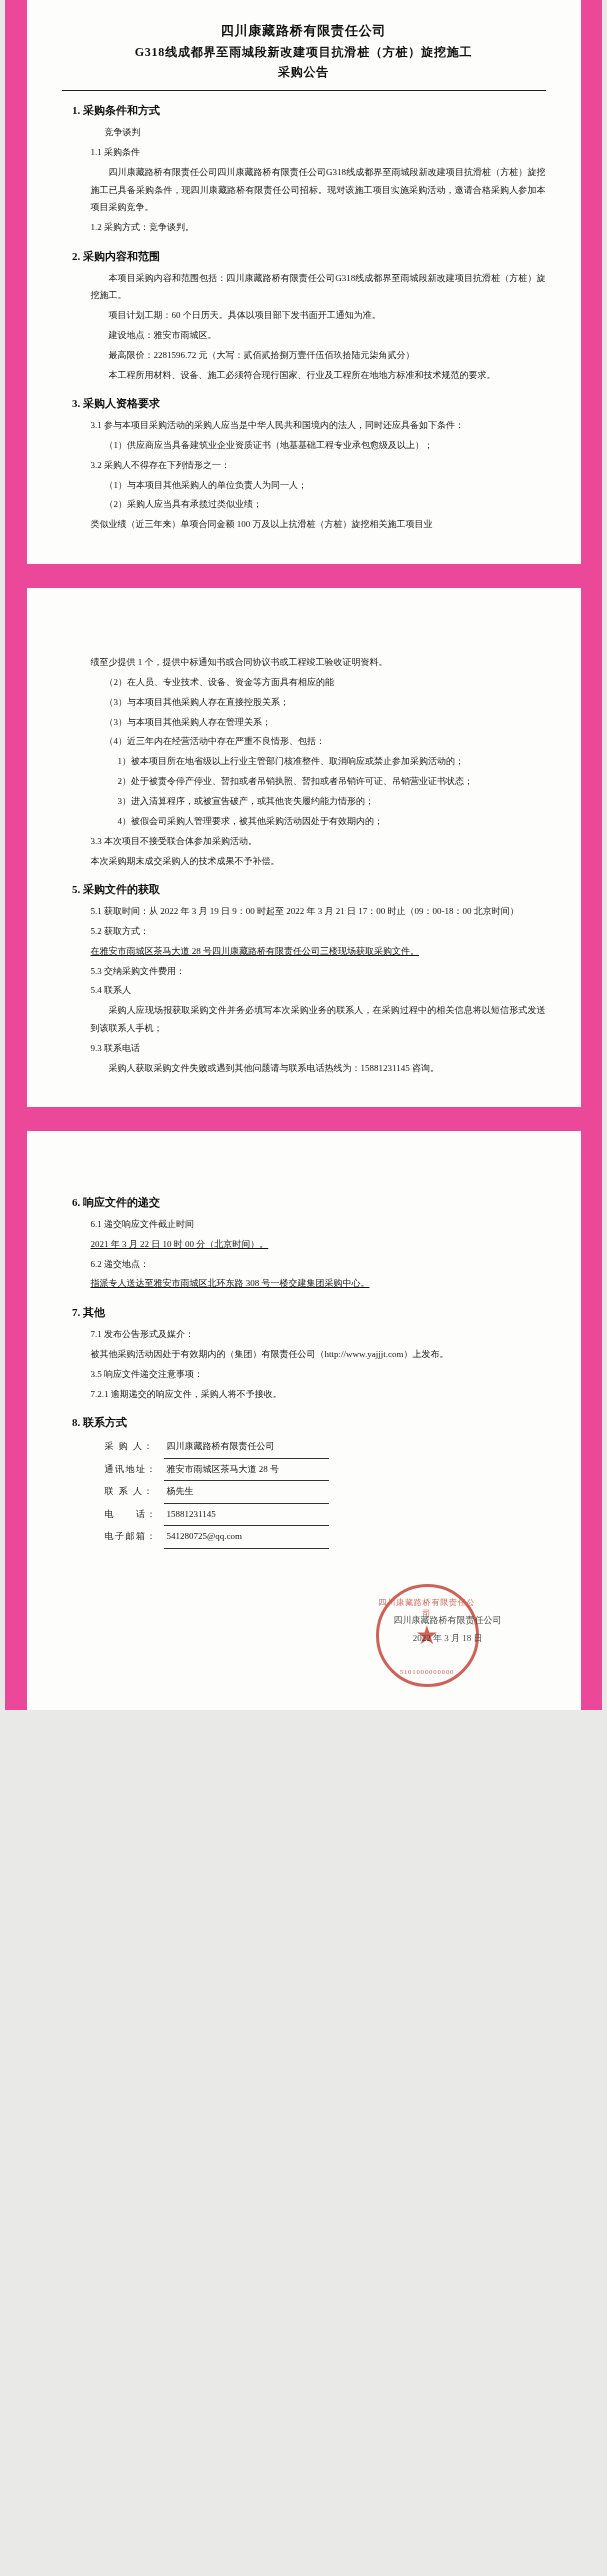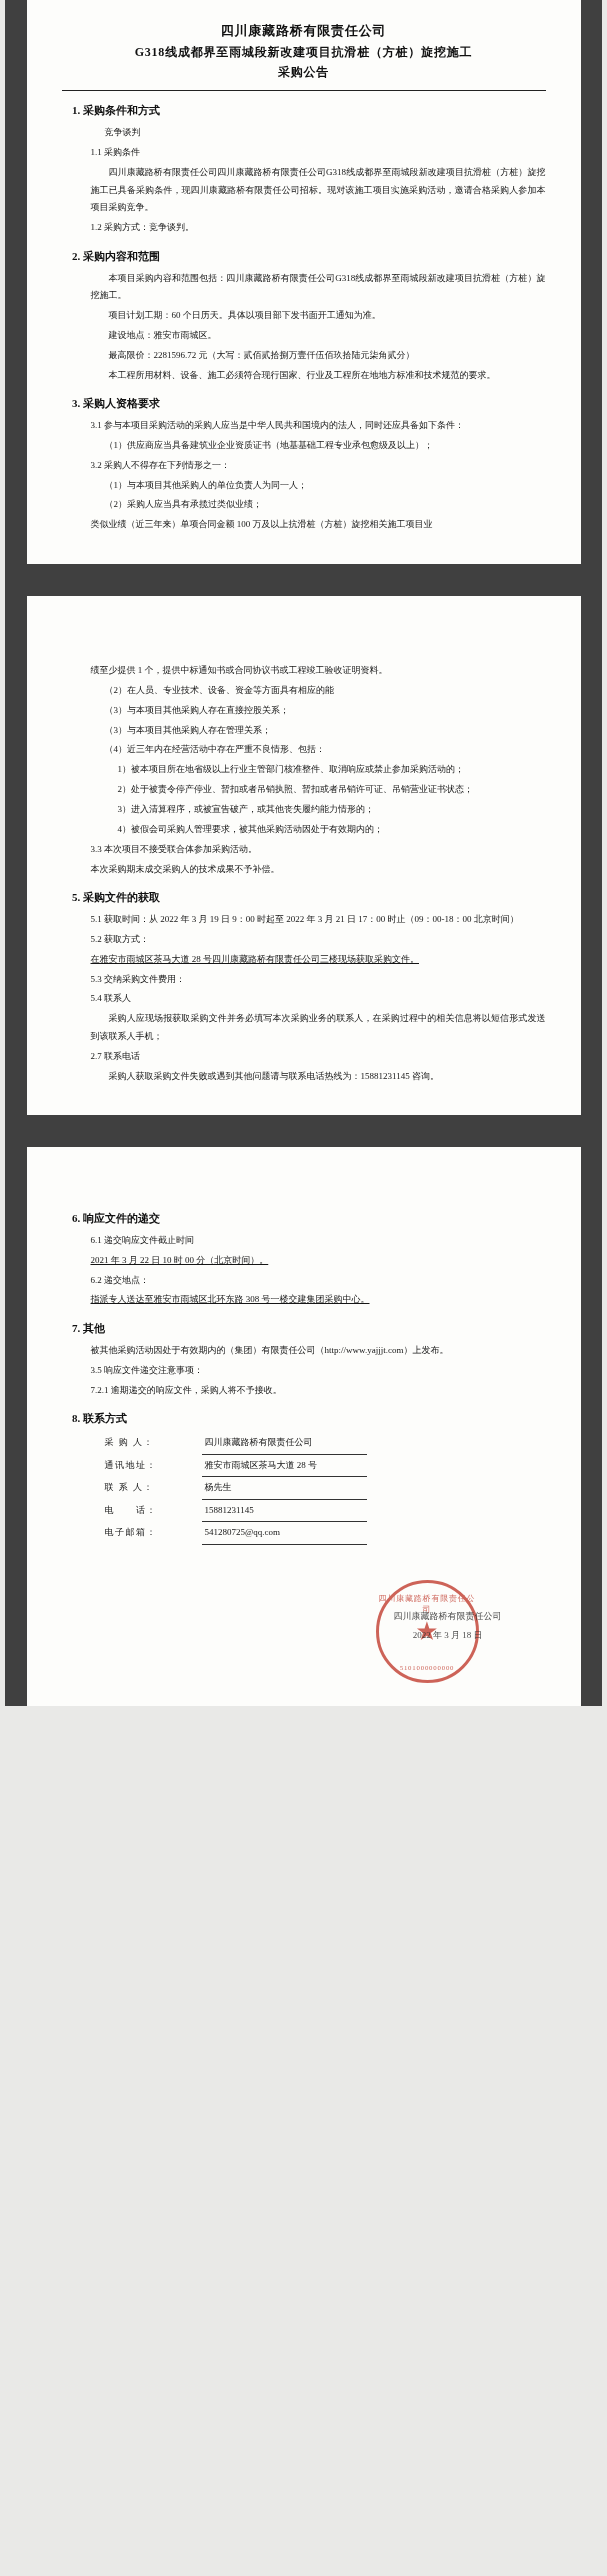--- a/index.html
+++ b/index.html
@@ -6,33 +6,33 @@
     margin: 0;
     padding: 0;
     background: #e9e9e7;
   }
   body {
     font-family: "Liberation Sans", sans-serif;
   }
   .page {
     width: 597px;
     margin: 0 auto;
-    background: #404040;
+    background: #ec4899;
     position: relative;
   }
   .sheet {
     background: #fdfdfb;
     margin: 0 auto;
     width: 554px;
     padding: 20px 35px 20px 35px;
     box-sizing: border-box;
     position: relative;
   }
   .sheet + .sheet {
-    margin-top: 32px;
+    margin-top: 24px;
   }
   .doc-title {
     text-align: center;
     font-family: "Liberation Serif", serif;
     font-weight: bold;
     font-size: 13px;
     letter-spacing: 0.8px;
     color: #111;
     line-height: 1.7;
   }
@@ -74,21 +74,20 @@
   .contact-block {
     margin: 4.6px 0 0 43px;
     font-family: "Liberation Serif", serif;
     font-size: 9px;
     line-height: 2.3;
     color: #151515;
   }
   .contact-row {
     display: flex;
     align-items: baseline;
-    gap: 38px;
   }
   .contact-label {
     width: 59px;
     flex: none;
     letter-spacing: 1.5px;
   }
   .contact-val {
     border-bottom: 0.8px solid #333;
     min-width: 159px;
     padding: 0 3px 0.8px 3px;
@@ -212,21 +211,21 @@
     <div class="h2">
       <span>5.</span>
       <span>采购文件的获取</span>
     </div>
     <div class="p">5.1 获取时间：从 2022 年 3 月 19 日 9：00 时起至 2022 年 3 月 21 日 17：00 时止（09：00-18：00 北京时间）</div>
     <div class="p">5.2 获取方式：</div>
     <div class="p u">在雅安市雨城区茶马大道 28 号四川康藏路桥有限责任公司三楼现场获取采购文件。</div>
     <div class="p">5.3 交纳采购文件费用：</div>
     <div class="p">5.4 联系人</div>
     <div class="p ind">采购人应现场报获取采购文件并务必填写本次采购业务的联系人，在采购过程中的相关信息将以短信形式发送到该联系人手机；</div>
-    <div class="p">2.7 联系电话</div>
+    <div class="p">9.3 联系电话</div>
     <div class="p ind">采购人获取采购文件失败或遇到其他问题请与联系电话热线为：15881231145 咨询。</div>
 
     <div class="sect-spacer"></div>
   </div>
 
   <div class="sheet">
     <div class="top-pad-2"></div>
 
     <div class="h2">
       <span>6.</span>
@@ -234,20 +233,21 @@
     </div>
     <div class="p">6.1 递交响应文件截止时间</div>
     <div class="p u">2021 年 3 月 22 日 10 时 00 分（北京时间）。</div>
     <div class="p">6.2 递交地点：</div>
     <div class="p u">指派专人送达至雅安市雨城区北环东路 308 号一楼交建集团采购中心。</div>
 
     <div class="h2">
       <span>7.</span>
       <span>其他</span>
     </div>
+    <div class="p">7.1 发布公告形式及媒介：</div>
     <div class="p">被其他采购活动因处于有效期内的（集团）有限责任公司（http://www.yajjjt.com）上发布。</div>
     <div class="p">3.5 响应文件递交注意事项：</div>
     <div class="p">7.2.1 逾期递交的响应文件，采购人将不予接收。</div>
 
     <div class="h2">
       <span>8.</span>
       <span>联系方式</span>
     </div>
 
     <div class="contact-block">

